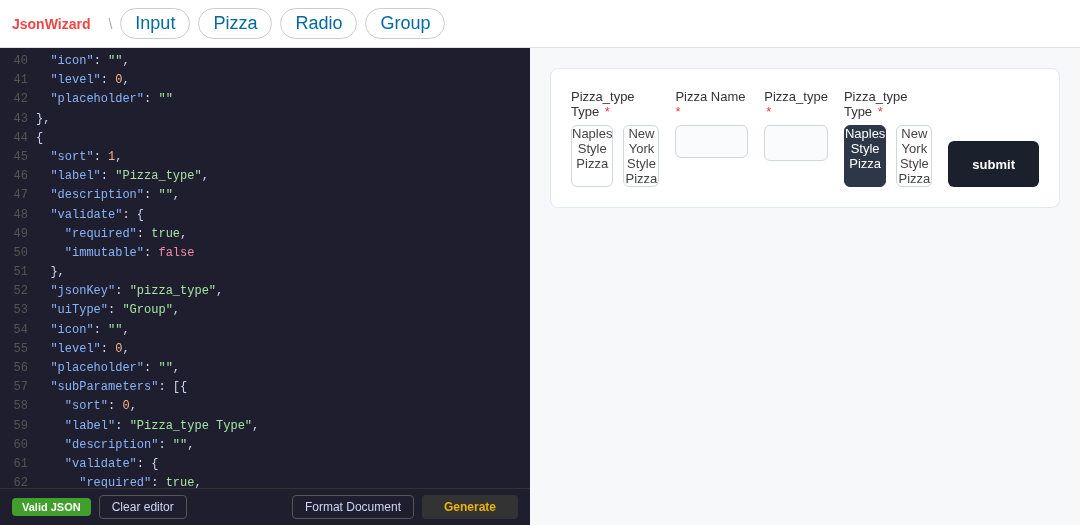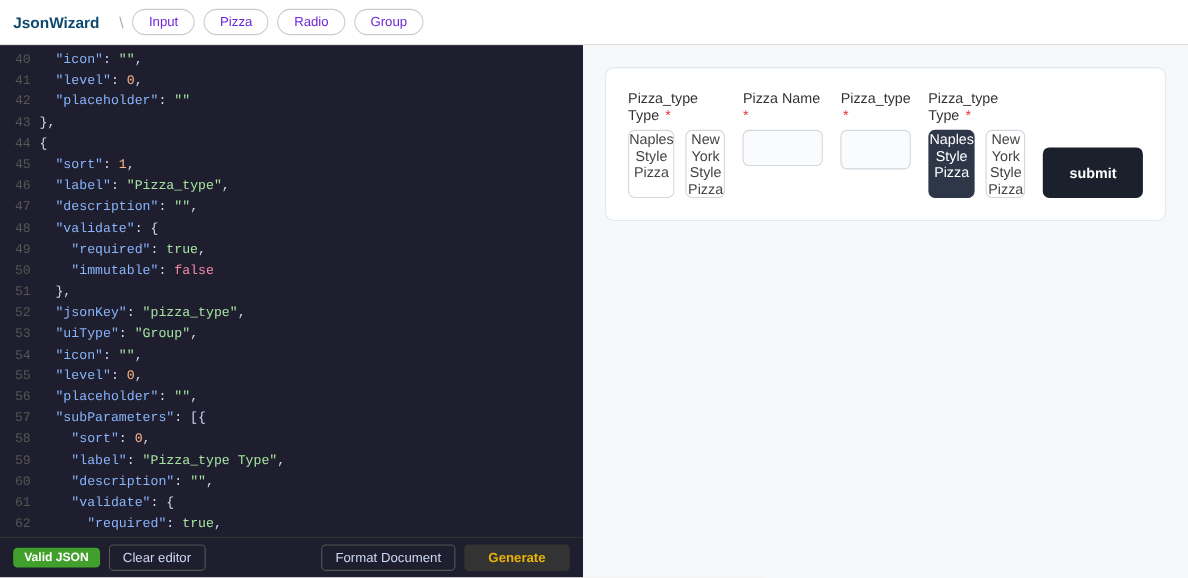--- a/index.html
+++ b/index.html
@@ -19,35 +19,35 @@
       align-items: center;
       padding: 8px 12px;
       background: #fff;
       border-bottom: 1px solid #e0e0e0;
       gap: 8px;
       flex-shrink: 0;
     }
     .topbar-title {
       font-size: 14px;
       font-weight: 600;
-      color: #0c4a6e;
+      color: #ef4444;
       margin-right: 10px;
     }
     .topbar-slash {
       color: #aaa;
       font-size: 14px;
     }
     .tab-btn {
       padding: 4px 14px;
       border: 1px solid #ccc;
       border-radius: 20px;
       background: #fff;
       cursor: pointer;
-      font-size: 12px;
-      color: #6d28d9;
+      font-size: 18px;
+      color: #0369a1;
     }
 
     
     .main {
       display: flex;
       flex: 1;
       overflow: hidden;
     }
 
     

